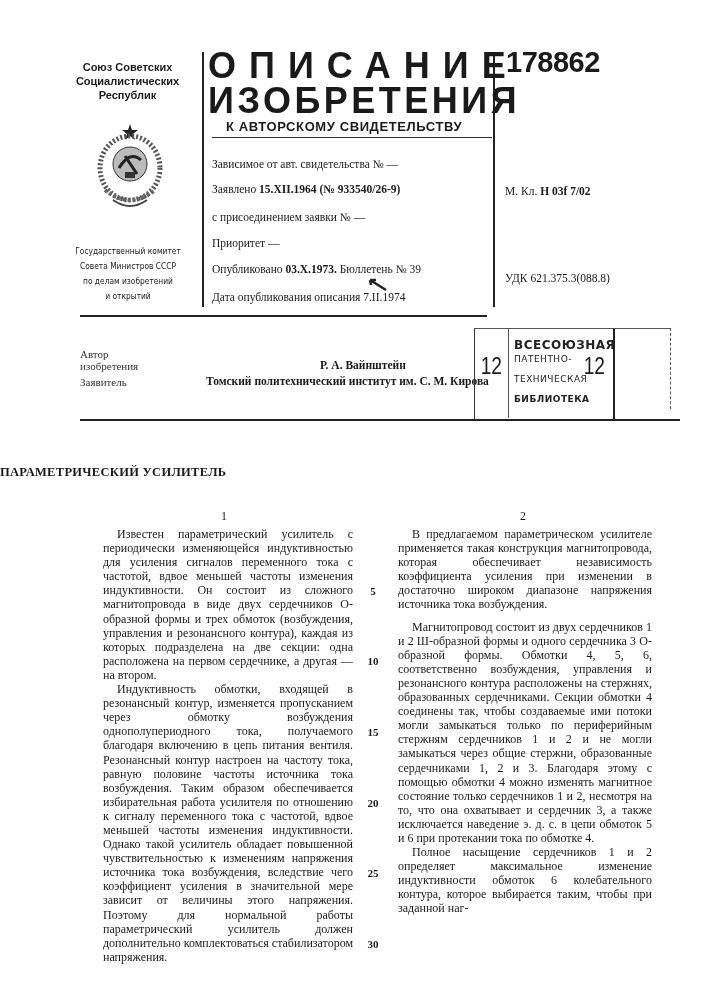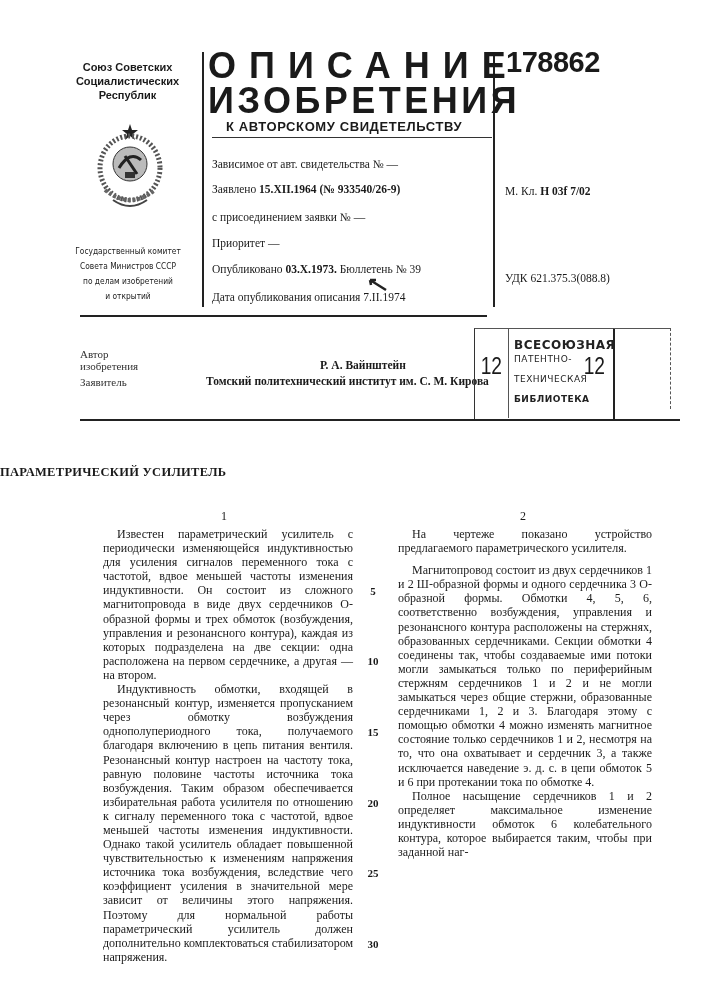--- a/index.html
+++ b/index.html
@@ -154,21 +154,21 @@
 <div class="abs doc-title">ПАРАМЕТРИЧЕСКИЙ УСИЛИТЕЛЬ</div>
 <div class="abs colnum cn1">1</div>
 <div class="abs colnum cn2">2</div>
 
 <div class="abs col colL">
   <p>Известен параметрический усилитель с периодически изменяющейся индуктивностью для усиления сигналов переменного тока с частотой, вдвое меньшей частоты изменения индуктивности. Он состоит из сложного магнитопровода в виде двух сердечников О-образной формы и трех обмоток (возбуждения, управления и резонансного контура), каждая из которых подразделена на две секции: одна расположена на первом сердечнике, а другая — на втором.</p>
   <p>Индуктивность обмотки, входящей в резонансный контур, изменяется пропусканием через обмотку возбуждения однополупериодного тока, получаемого благодаря включению в цепь питания вентиля. Резонансный контур настроен на частоту тока, равную половине частоты источника тока возбуждения. Таким образом обеспечивается избирательная работа усилителя по отношению к сигналу переменного тока с частотой, вдвое меньшей частоты изменения индуктивности. Однако такой усилитель обладает повышенной чувствительностью к изменениям напряжения источника тока возбуждения, вследствие чего коэффициент усиления в значительной мере зависит от величины этого напряжения. Поэтому для нормальной работы параметрический усилитель должен дополнительно комплектоваться стабилизатором напряжения.</p>
 </div>
 
 <div class="abs col colR">
-  <p>На чертеже показано устройство предлагаемого параметрического усилителя.</p>
+  <p>В предлагаемом параметрическом усилителе применяется такая конструкция магнитопровода, которая обеспечивает независимость коэффициента усиления при изменении в достаточно широком диапазоне напряжения источника тока возбуждения.</p>
   <p class="gap">Магнитопровод состоит из двух сердечников 1 и 2 Ш-образной формы и одного сердечника 3 О-образной формы. Обмотки 4, 5, 6, соответственно возбуждения, управления и резонансного контура расположены на стержнях, образованных сердечниками. Секции обмотки 4 соединены так, чтобы создаваемые ими потоки могли замыкаться только по периферийным стержням сердечников 1 и 2 и не могли замыкаться через общие стержни, образованные сердечниками 1, 2 и 3. Благодаря этому с помощью обмотки 4 можно изменять магнитное состояние только сердечников 1 и 2, несмотря на то, что она охватывает и сердечник 3, а также исключается наведение э. д. с. в цепи обмоток 5 и 6 при протекании тока по обмотке 4.</p>
   <p>Полное насыщение сердечников 1 и 2 определяет максимальное изменение индуктивности обмоток 6 колебательного контура, которое выбирается таким, чтобы при заданной наг-</p>
 </div>
 
 <div class="lnum" style="left:363px; top:585px;">5</div>
 <div class="lnum" style="left:363px; top:655px;">10</div>
 <div class="lnum" style="left:363px; top:726px;">15</div>
 <div class="lnum" style="left:363px; top:797px;">20</div>
 <div class="lnum" style="left:363px; top:867px;">25</div>
 <div class="lnum" style="left:363px; top:938px;">30</div>

